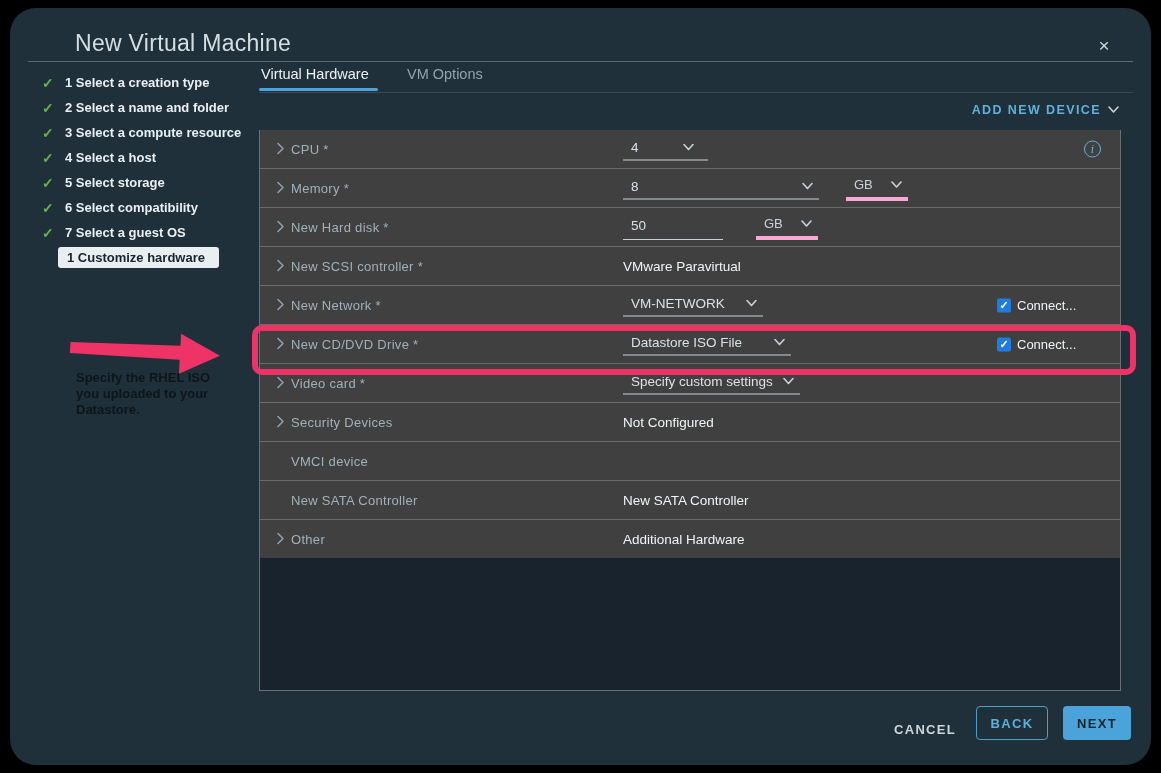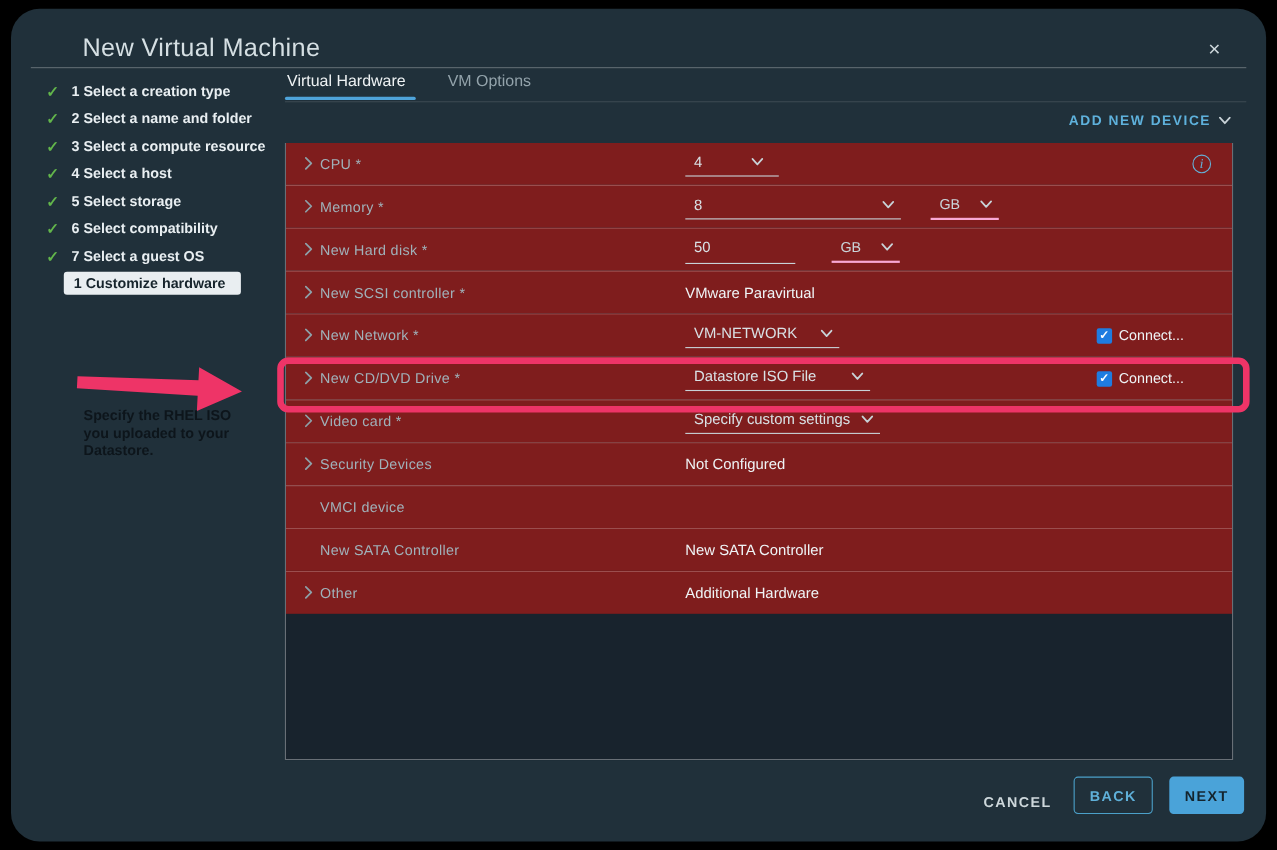--- a/index.html
+++ b/index.html
@@ -42,34 +42,34 @@
   .add-device { position:absolute; right:32px; top:95px; display:flex; align-items:center;
                 gap:7px; color:#5eb1dc; font-size:12.5px; font-weight:700;
                 letter-spacing:1.4px; cursor:pointer; }
 
   
   .hw-table { position:absolute; left:249px; top:122px; width:862px; height:561px;
               background:#18232d;
               border-left:1px solid rgba(255,255,255,.35);
               border-right:1px solid rgba(255,255,255,.35);
               border-bottom:1px solid rgba(255,255,255,.35); }
-  .row { position:relative; height:38px; background:#7f1d1d; }
+  .row { position:relative; height:38px; background:#404040; }
   .row + .row { border-top:1px solid rgba(255,255,255,.22); height:39px; }
   .exp { position:absolute; left:17px; top:50%; transform:translateY(-50%); }
   .rlabel { position:absolute; left:31px; top:50%; transform:translateY(-50%);
             font-size:13px; color:#a0b1b9; letter-spacing:.3px; }
   .rvalue { position:absolute; left:363px; top:50%; transform:translateY(-50%);
             display:flex; align-items:center; }
   .plain { font-size:13.5px; color:#eff4f6; }
   .ctl { display:flex; align-items:center; justify-content:space-between;
          border-bottom:1px solid #c8d2d7; padding:2px 6px 5px 8px; cursor:pointer; }
   .ctl .v { font-size:13.5px; color:#d9e1e5; white-space:nowrap; }
   .unit { position:absolute; top:50%; transform:translateY(-50%); display:flex;
           align-items:center; justify-content:space-between;
-          border-bottom:2px solid #f9a8d4; padding:2px 6px 5px 8px; cursor:pointer; }
+          border-bottom:4px solid #f9a8d4; padding:2px 6px 5px 8px; cursor:pointer; }
   .unit .v { font-size:13px; color:#c9d4d9; }
   .cbx-wrap { position:absolute; left:737px; top:50%; transform:translateY(-50%);
               display:flex; align-items:center; gap:6px; cursor:pointer; }
   .cbx { width:14px; height:14px; background:#1f7ce0; border-radius:2px; color:#fff;
          font-size:11px; font-weight:700; display:flex; align-items:center;
          justify-content:center; }
   .cbx-lbl { font-size:13px; color:#eef3f5; }
   .info { position:absolute; right:19px; top:50%; transform:translateY(-50%);
           width:17px; height:17px; border:1.2px solid #64b1d8; border-radius:50%;
           color:#64b1d8; font-family:"DejaVu Serif", serif; font-style:italic;

